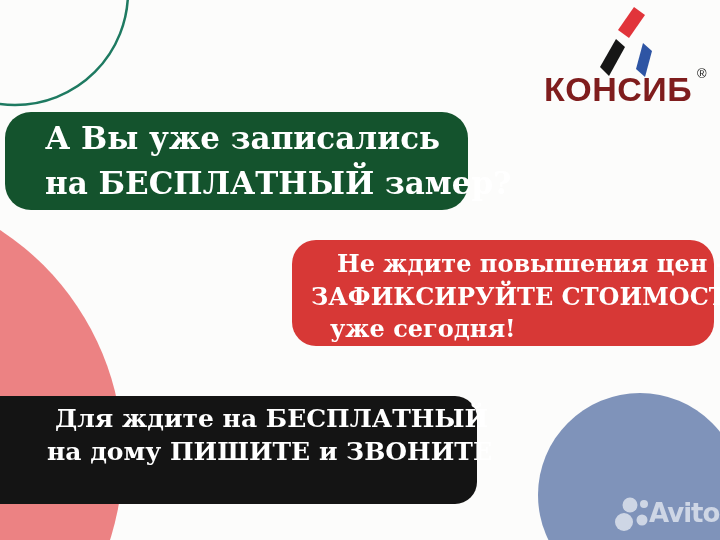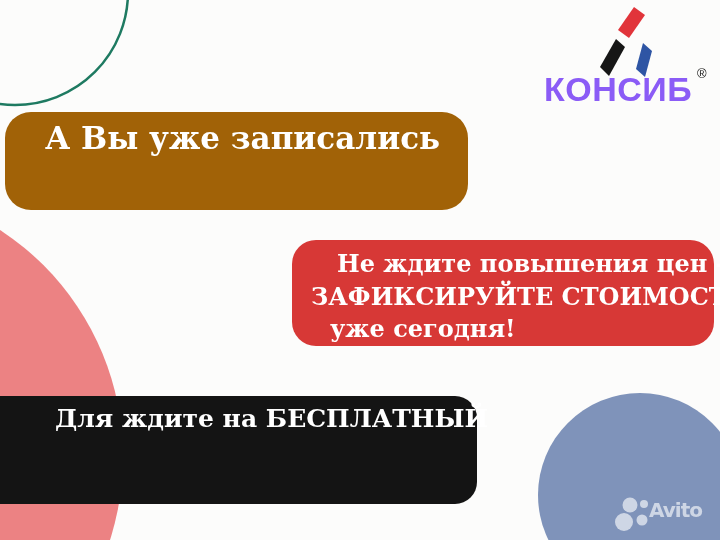--- a/index.html
+++ b/index.html
@@ -20,21 +20,21 @@
     left: 538px; top: 393px; width: 204px; height: 204px;
     border-radius: 50%; background: #7f93ba; z-index: 2;
   }
 
   
   .banner { z-index: 3; color: #ffffff; font-weight: 700; }
   .banner .line { white-space: nowrap; }
 
   .banner-question {
     left: 5px; top: 112px; width: 463px; height: 98px;
-    background: #a16207; border-radius: 26px;
+    background: #14532d; border-radius: 26px;
   }
   .banner-question .text {
     position: absolute; left: 40px; top: 4px;
     font-size: 31px; line-height: 45px;
   }
 
   .banner-price-lock {
     left: 292px; top: 240px; width: 422px; height: 106px;
     background: #d73836; border-radius: 24px;
   }
@@ -55,68 +55,70 @@
   .ind-8  { padding-left: 8px; }
   .ind-26 { padding-left: 26px; }
   .ind-19 { padding-left: 19px; }
 
   
   .logo-mark-svg { left: 580px; top: 0; z-index: 3; pointer-events: none; }
   .brand-name {
     left: 544px; top: 72px; z-index: 3;
     font-family: "Liberation Sans", sans-serif;
     font-weight: 700; font-size: 34px; line-height: 34px;
-    letter-spacing: 0.5px; color: #8b5cf6; white-space: nowrap;
+    letter-spacing: 0.5px; color: #7f1d1d; white-space: nowrap;
   }
   .registered {
     left: 697px; top: 66px; z-index: 3;
     font-family: "Liberation Sans", sans-serif;
     font-size: 13px; color: #111111;
   }
 
   
   .watermark { left: 608px; top: 492px; z-index: 4; width: 110px; height: 42px; }
   .wm-icon-svg { position: absolute; left: 0; top: 0; }
   .wm-text {
     position: absolute; left: 41px; top: 6px;
     font-family: "DejaVu Sans", sans-serif; font-weight: 700;
-    font-size: 20px; letter-spacing: -1px;
+    font-size: 26px; letter-spacing: -1px;
     color: rgba(255,255,255,0.62); white-space: nowrap;
   }
 </style>
 </head>
 <body>
 
 <div class="stage">
 
   <svg class="abs teal-ring-svg" width="720" height="540" viewBox="0 0 720 540">
     <circle cx="15" cy="-8" r="113" fill="none" stroke="#1e7a61" stroke-width="2.5"></circle>
   </svg>
 
   <div class="abs pink-circle"></div>
 
   <div class="abs blue-circle"></div>
 
   <div class="abs banner banner-question">
     <div class="text">
       <div class="line">А Вы уже записались</div>
+      <div class="line">на БЕСПЛАТНЫЙ замер?</div>
     </div>
   </div>
 
   <div class="abs banner banner-price-lock">
     <div class="text">
       <div class="line ind-26">Не ждите повышения цен -</div>
       <div class="line">ЗАФИКСИРУЙТЕ СТОИМОСТЬ</div>
       <div class="line ind-19">уже сегодня!</div>
     </div>
   </div>
 
   <div class="abs banner banner-cta">
     <div class="text">
       <div class="line ind-8">Для ждите на БЕСПЛАТНЫЙ</div>
+      <div class="line">на дому ПИШИТЕ и ЗВОНИТЕ</div>
     </div>
   </div>
 
   <svg class="abs logo-mark-svg" width="130" height="80" viewBox="0 0 130 80">
     <polygon points="54,7 65,15 49,38 38,30" fill="#e1343a"></polygon>
     <polygon points="36,39 45,47 29,76 20,67" fill="#161616"></polygon>
     <polygon points="63,43 72,51 65,77 56,69" fill="#2e55a4"></polygon>
   </svg>
 
   <div class="abs brand-name">КОНСИБ</div>

